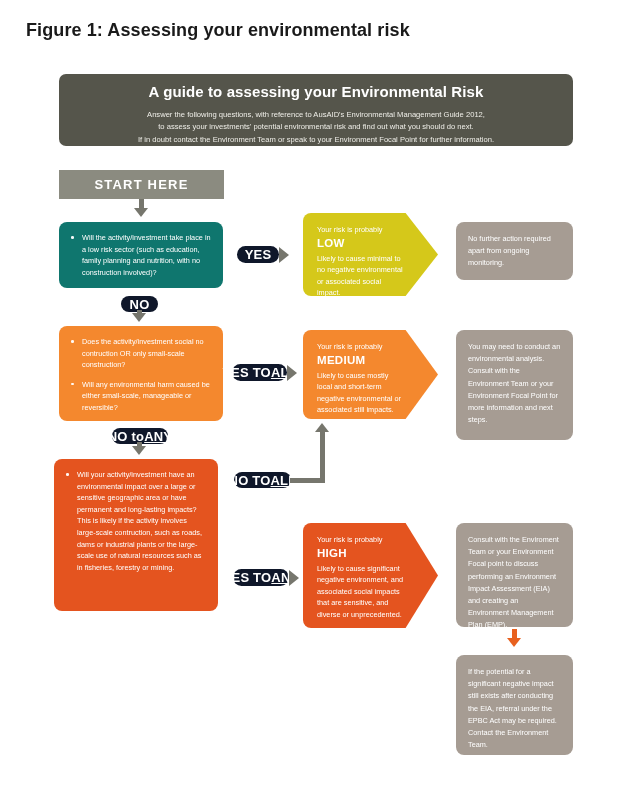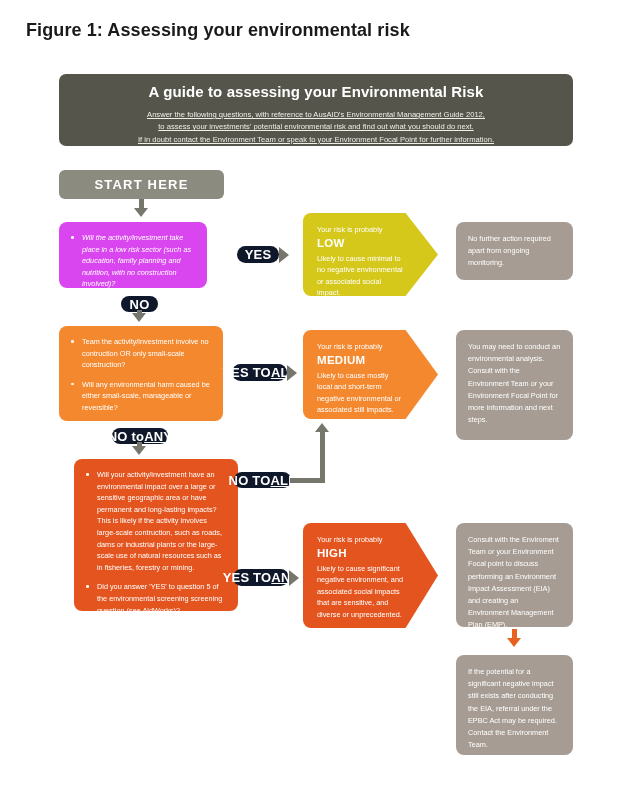--- a/index.html
+++ b/index.html
@@ -42,21 +42,20 @@
     color: #ffffff;
     font-size: 15px;
     font-weight: bold;
     margin-bottom: 9px;
     letter-spacing: 0.1px;
   }
   #guide-banner .banner-line {
     color: #efeee8;
     font-size: 7.6px;
     line-height: 12.4px;
-    text-decoration: underline;
   }
 
   
   .qbox {
     position: absolute;
     border-radius: 8px;
     box-sizing: border-box;
     padding: 10px 12px 10px 10px;
     color: #ffffff;
   }
@@ -177,21 +176,21 @@
   .bar-v-orange { position: absolute; background: #e8611f; width: 5px; }
 
   
   #start-here {
     position: absolute;
     left: 59px;
     top: 170px;
     width: 165px;
     height: 29px;
     background: #8b8b80;
-    border-radius: 6px;
+    border-radius: 0;
     color: #ffffff;
     font-size: 13px;
     font-weight: bold;
     letter-spacing: 1.2px;
     display: flex;
     align-items: center;
     justify-content: center;
   }
 </style>
 </head>
@@ -204,21 +203,21 @@
   <div class="banner-line">Answer the following questions, with reference to AusAID's Environmental Management Guide 2012,</div>
   <div class="banner-line">to assess your investments' potential environmental risk and find out what you should do next.</div>
   <div class="banner-line">If in doubt contact the Environment Team or speak to your Environment Focal Point for further information.</div>
 </div>
 
 <div id="start-here">START HERE</div>
 
 <div class="bar-v" style="left:139px; top:199px; height:12px;"></div>
 <div class="arrow-down" style="left:134px; top:208px;"></div>
 
-<div class="qbox" id="q1" style="left:59px; top:222px; width:148px; height:66px; background:#d946ef;font-style:italic;">
+<div class="qbox" id="q1" style="left:59px; top:222px; width:164px; height:66px; background:#0f766e;">
   <ul>
     <li>Will the activity/investment take place in a low risk sector (such as education, family planning and nutrition, with no construction involved)?</li>
   </ul>
 </div>
 
 <div class="pill" style="left:237px; top:246px; width:42px; height:17px;">YES</div>
 <div class="arrow-right" style="left:279px; top:246.5px;"></div>
 
 <div class="resultbox" id="low-box" style="left:303px; top:213px; width:135px; height:83px; background:#d5c81a;
      clip-path: polygon(0 0, 76% 0, 100% 50%, 76% 100%, 0 100%);">
@@ -228,21 +227,21 @@
 </div>
 
 <div class="greybox" style="left:456px; top:222px; width:117px; height:58px;">No further action required apart from ongoing monitoring.</div>
 
 <div class="pill" style="left:121px; top:296px; width:37px; height:16px;">NO</div>
 <div class="bar-v" style="left:137px; top:310px; height:6px;"></div>
 <div class="arrow-down" style="left:132px; top:313px;"></div>
 
 <div class="qbox" id="q2" style="left:59px; top:326px; width:164px; height:95px; background:#f4882e;">
   <ul>
-    <li>Team the activity/investment involve no contruction OR only small-scale construction?</li>
+    <li>Does the activity/investment social no contruction OR only small-scale construction?</li>
     <li>Will any environmental harm caused be either small-scale, manageable or reversible?</li>
   </ul>
 </div>
 
 <div class="pill" style="left:232px; top:364px; width:55px; height:17px;">
     <span>YES TO </span>
     <u>ALL</u>
   </div>
 <div class="arrow-right" style="left:287px; top:364.5px;"></div>
 
@@ -255,24 +254,23 @@
 
 <div class="greybox" style="left:456px; top:330px; width:117px; height:110px;">You may need to conduct an environmental analysis. Consult with the Environment Team or your Environment Focal Point for more information and next steps.</div>
 
 <div class="pill" style="left:112px; top:428px; width:56px; height:16px;">
     <span>NO to </span>
     <u>ANY</u>
   </div>
 <div class="bar-v" style="left:137px; top:442px; height:7px;"></div>
 <div class="arrow-down" style="left:132px; top:446px;"></div>
 
-<div class="qbox" id="q3" style="left:74px; top:459px; width:164px; height:152px; background:#e4541f;">
+<div class="qbox" id="q3" style="left:54px; top:459px; width:164px; height:152px; background:#e4541f;">
   <ul>
     <li>Will your activity/investment have an environmental impact over a large or sensitive geographic area or have permanent and long-lasting impacts? This is likely if the activity involves large-scale contruction, such as roads, dams or industrial plants or the large-scale use of natural resources such as in fisheries, forestry or mining.</li>
-    <li>Did you answer 'YES' to question 5 of the environmental screening screening question (see AidWorks)?</li>
   </ul>
 </div>
 
 <div class="pill" style="left:234px; top:472px; width:57px; height:16px;">
     <span>NO TO </span>
     <u>ALL</u>
   </div>
 <div class="bar-h" style="left:290px; top:477.5px; width:35px;"></div>
 <div class="bar-v" style="left:320px; top:432px; height:46px;"></div>
 <div class="arrow-up" style="left:315px; top:423px;"></div>

